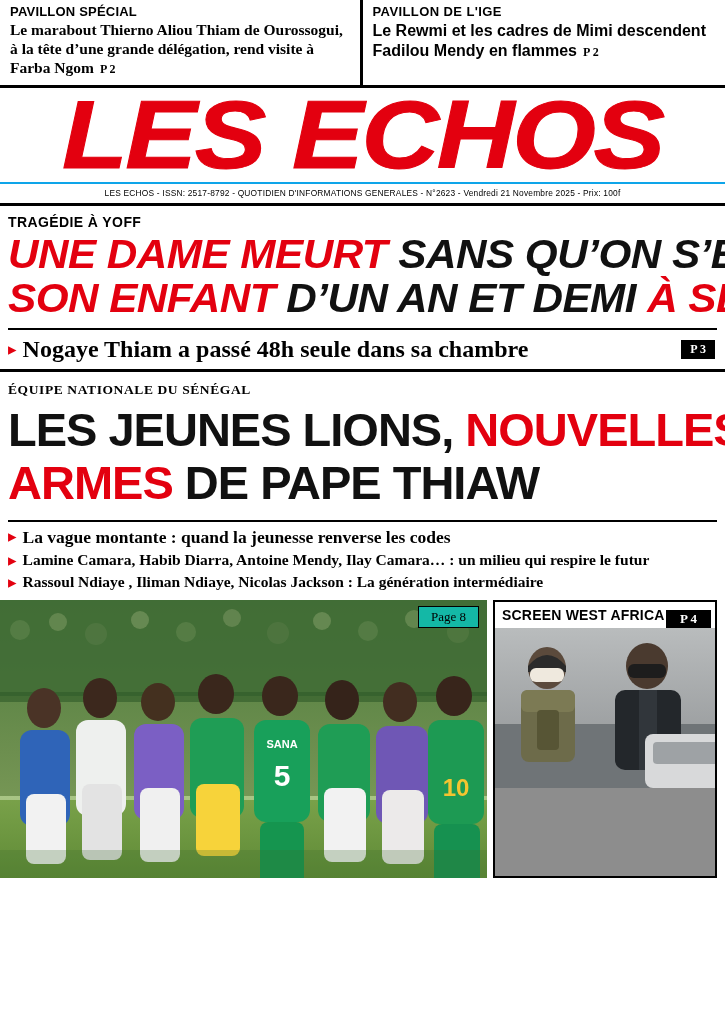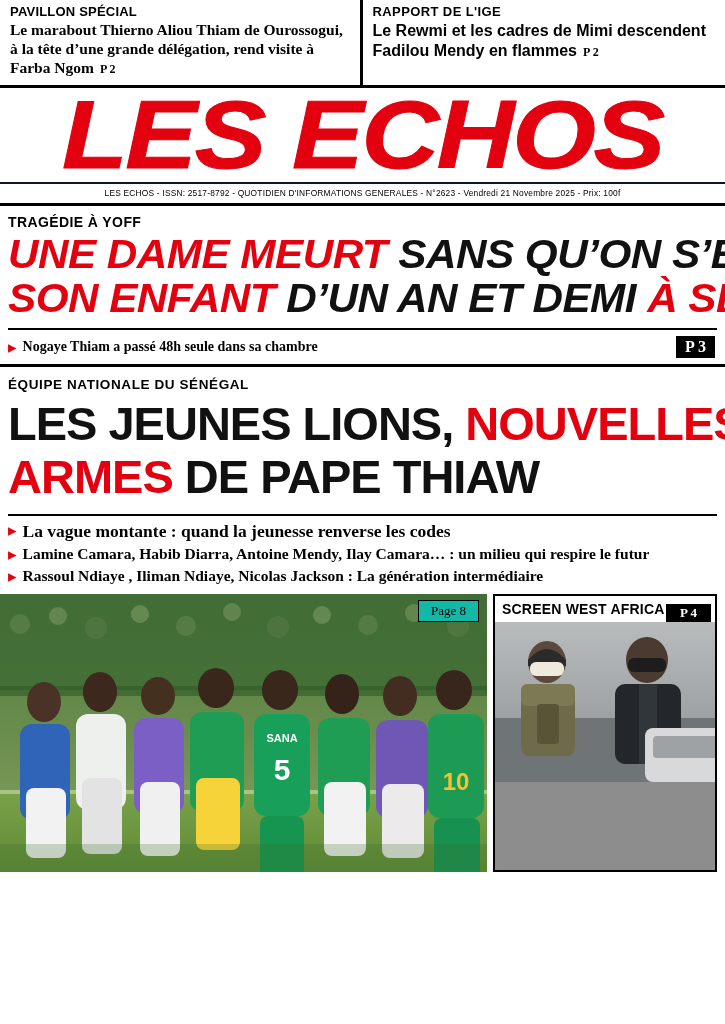--- a/index.html
+++ b/index.html
@@ -70,21 +70,21 @@
     font-weight: bold;
     font-size: 12px;
     margin-left: 6px;
     white-space: nowrap;
   }
 
   
   .masthead {
     position: relative;
     height: 94px;
-    border-bottom: 2px solid #0f172a;
+    border-bottom: 2px solid #0ea5e9;
     overflow: hidden;
   }
   .masthead-title {
     font-family: "Liberation Sans", sans-serif;
     font-weight: bold;
     font-style: italic;
     color: #e3000f;
     font-size: 96px;
     line-height: 94px;
     letter-spacing: -2px;
@@ -145,45 +145,45 @@
   .arrow {
     color: #e3000f;
     font-size: 17px;
     line-height: 1;
     margin-right: 6px;
     font-family: "DejaVu Sans", sans-serif;
   }
   .subline-text {
     font-family: "Liberation Serif", serif;
     font-weight: bold;
-    font-size: 14px;
+    font-size: 24px;
     flex: 1;
   }
   .page-chip {
     background: #000;
     color: #fff;
     font-family: "Liberation Serif", serif;
     font-weight: bold;
-    font-size: 16px;
+    font-size: 12px;
     padding: 2px 9px;
     margin-right: 2px;
     white-space: nowrap;
   }
 
   .rule-thick {
     border-top: 3px solid #000;
     margin: 0 0 0 0;
   }
 
   
   .second {
     padding: 8px 8px 0 8px;
   }
   .second-kicker {
-    font-family: Liberation Sans, sans-serif;
+    font-family: Liberation Serif, serif;
     font-weight: bold;
     font-size: 13.5px;
     letter-spacing: 0.6px;
     margin: 2px 0 8px 0;
   }
   .headline2 {
     font-family: "Liberation Sans", sans-serif;
     font-weight: bold;
     font-size: 47px;
     line-height: 1.0;
@@ -300,21 +300,21 @@
 <div class="page">
 
   <div class="teaser-bar">
     <div class="teaser teaser-left">
       <div class="teaser-kicker">PAVILLON SPÉCIAL</div>
       <div class="teaser-text">
         <span>Le marabout Thierno Aliou Thiam de Ourossogui, à la tête d’une grande délégation, rend visite à Farba Ngom</span><span class="teaser-page">P 2</span>
       </div>
     </div>
     <div class="teaser teaser-right">
-      <div class="teaser-kicker spaced">RAPPORT DE L'IGE</div>
+      <div class="teaser-kicker spaced">PAVILLON DE L'IGE</div>
       <div class="teaser-text">
         <span>Le Rewmi et les cadres de Mimi descendent Fadilou Mendy en flammes</span><span class="teaser-page">P 2</span>
       </div>
     </div>
   </div>
 
   <div class="masthead">
     <div class="masthead-title">LES ECHOS</div>
   </div>
   <div class="masthead-info">LES ECHOS - ISSN: 2517-8792 - QUOTIDIEN D'INFORMATIONS GENERALES - N°2623 - Vendredi 21 Novembre 2025 - Prix: 100f</div>

